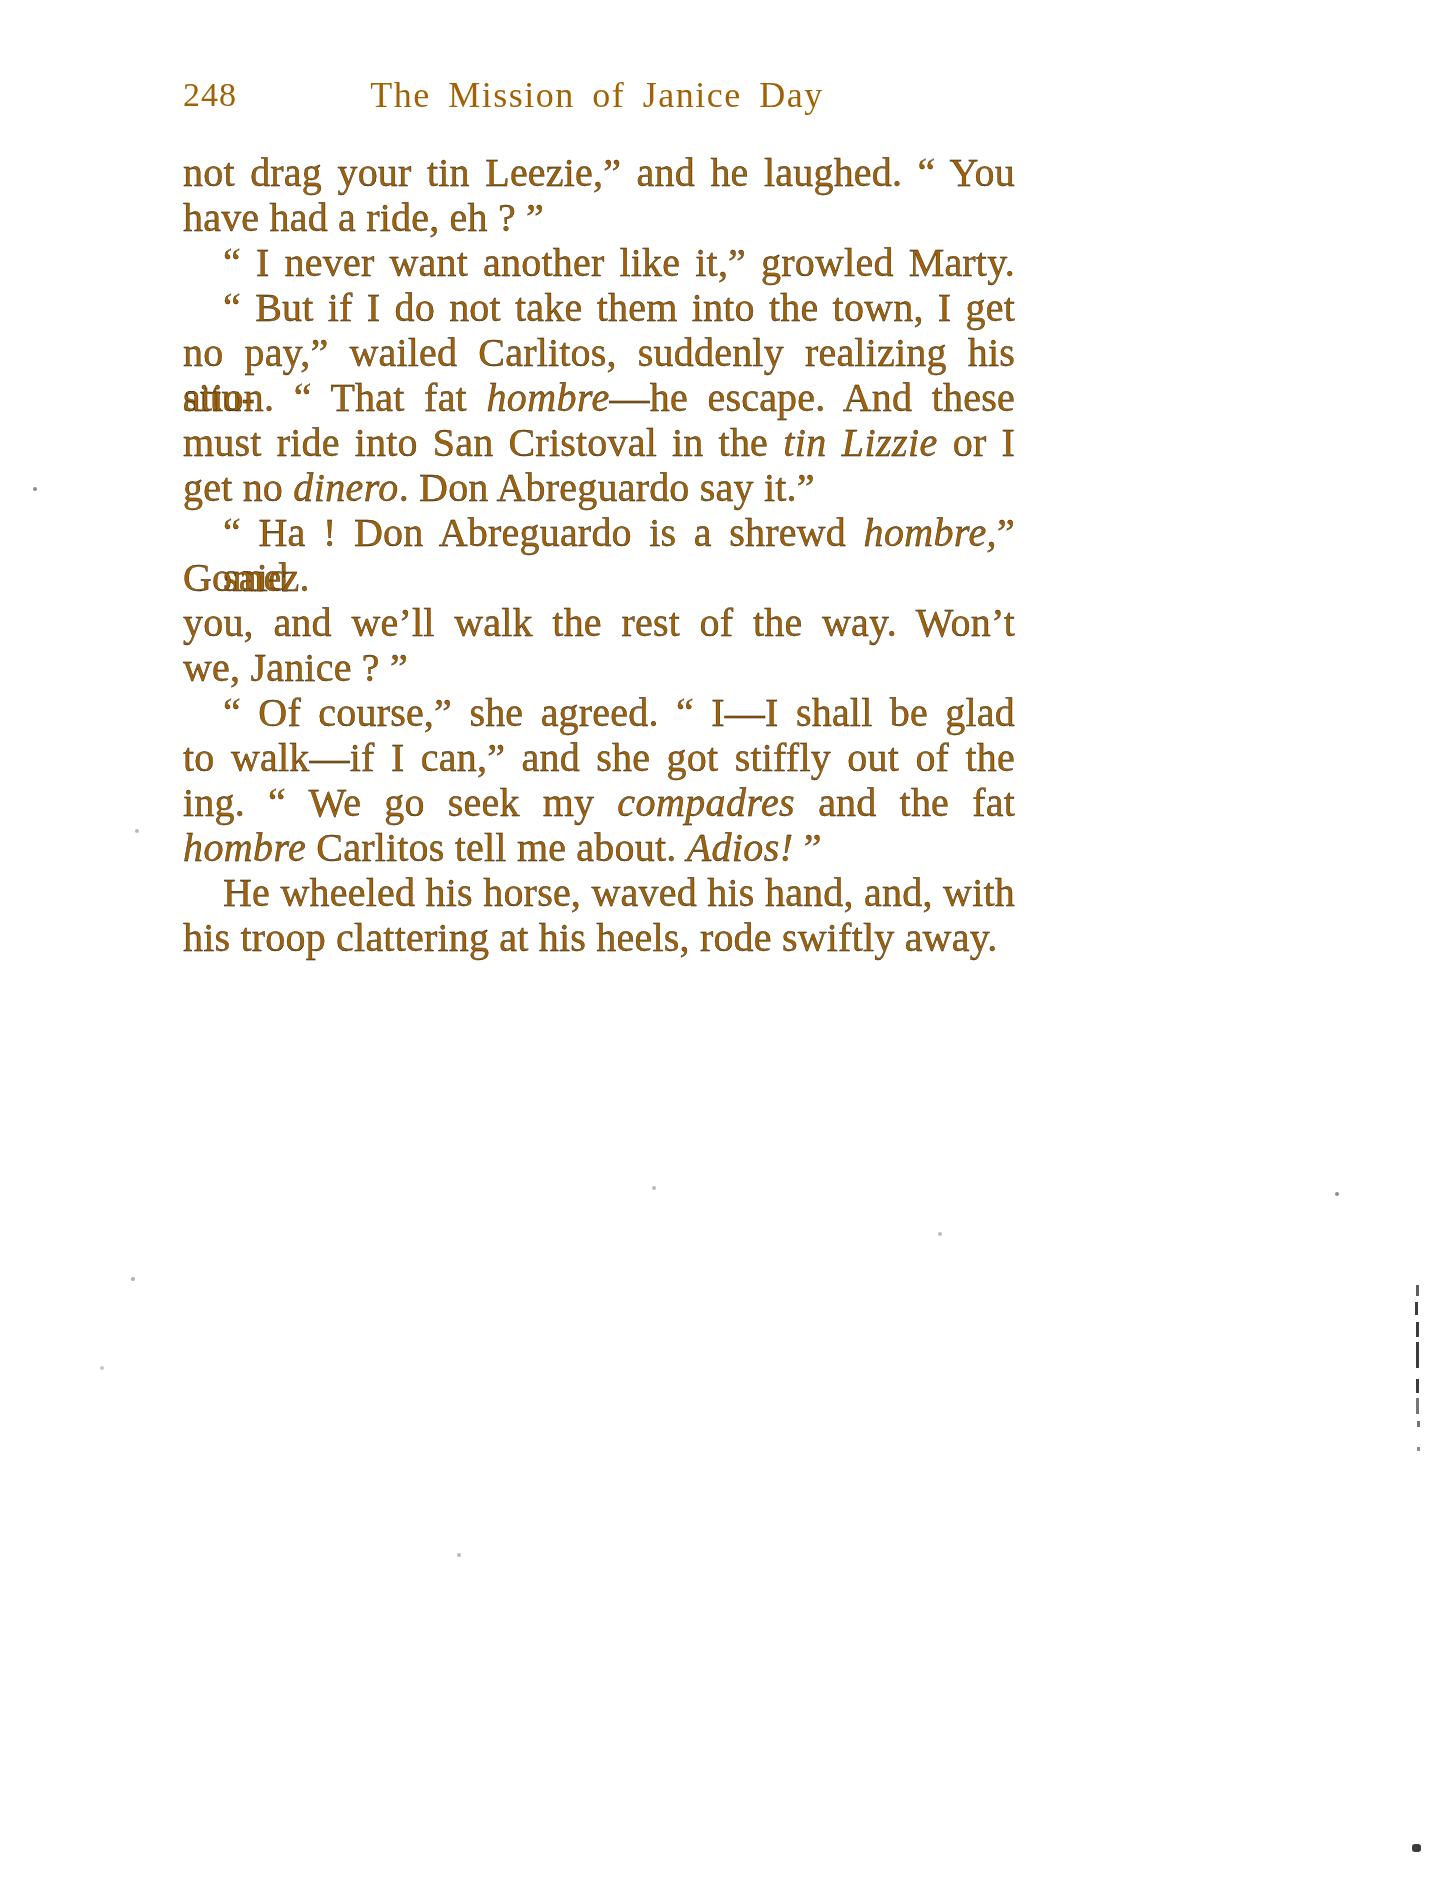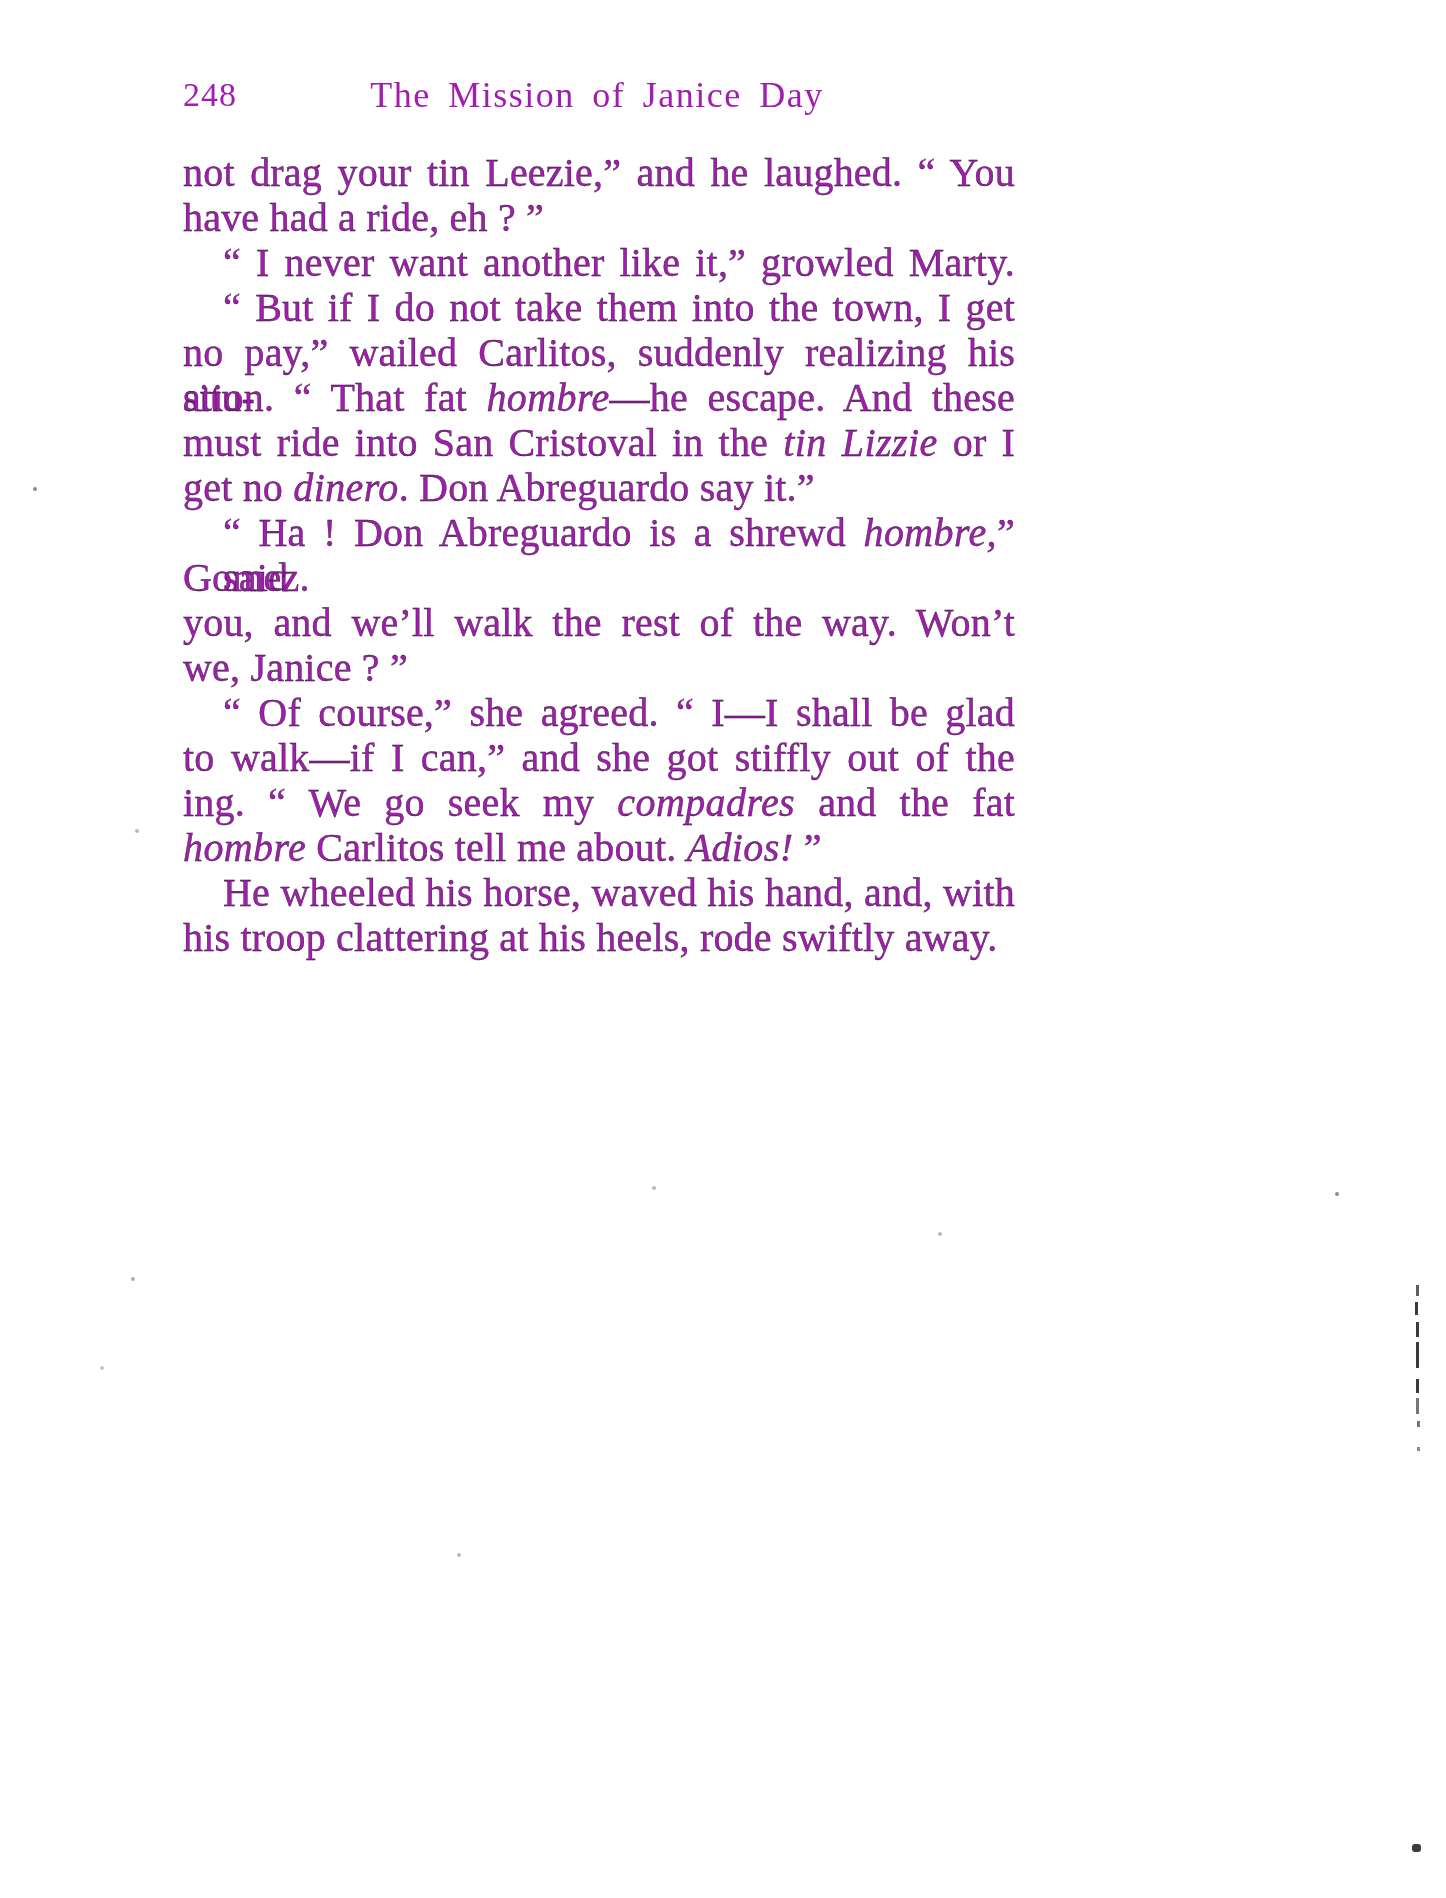--- a/index.html
+++ b/index.html
@@ -3,21 +3,21 @@
 <meta charset="utf-8">
 <style>
   html, body { margin: 0; padding: 0; background: #e8e8e8; }
   .page {
     position: relative;
     width: 1446px;
     height: 1898px;
     margin: 0 auto;
     background: #ffffff;
     overflow: hidden;
-    color: #a21caf;
+    color: #a16207;
     font-family: "Liberation Serif", "DejaVu Serif", serif;
   }
   .header {
     position: absolute;
     left: 183px;
     top: 74px;
     width: 832px;
     height: 50px;
   }
   .page-number {

